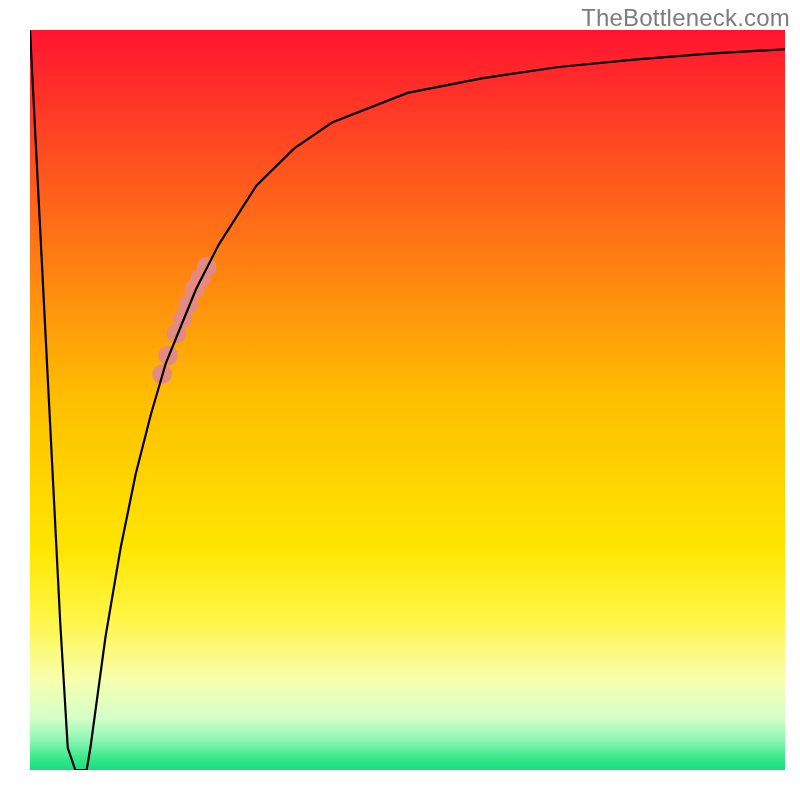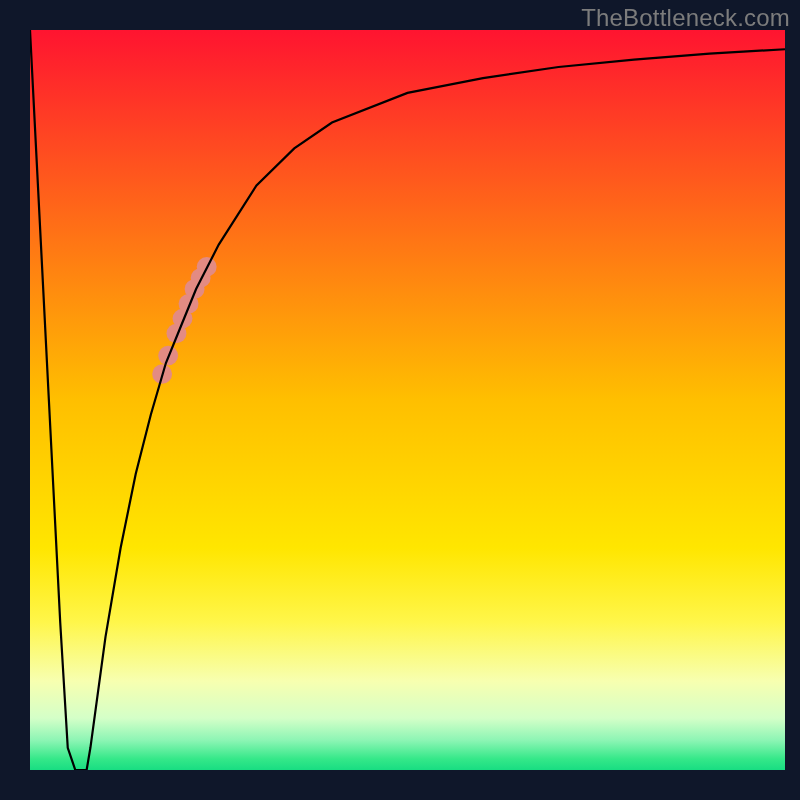--- a/index.html
+++ b/index.html
@@ -8,21 +8,21 @@
     width: 800px;
     height: 800px;
     overflow: hidden;
     background: #000;
     font-family: Arial, Helvetica, sans-serif;
   }
   .frame {
     position: relative;
     width: 800px;
     height: 800px;
-    background: #0f172a;
+    background: #ffffff;
   }
   .watermark {
     position: absolute;
     top: 4px;
     right: 10px;
     color: #7c7c7c;
     font-size: 24px;
     font-weight: 500;
     letter-spacing: 0.2px;
   }

